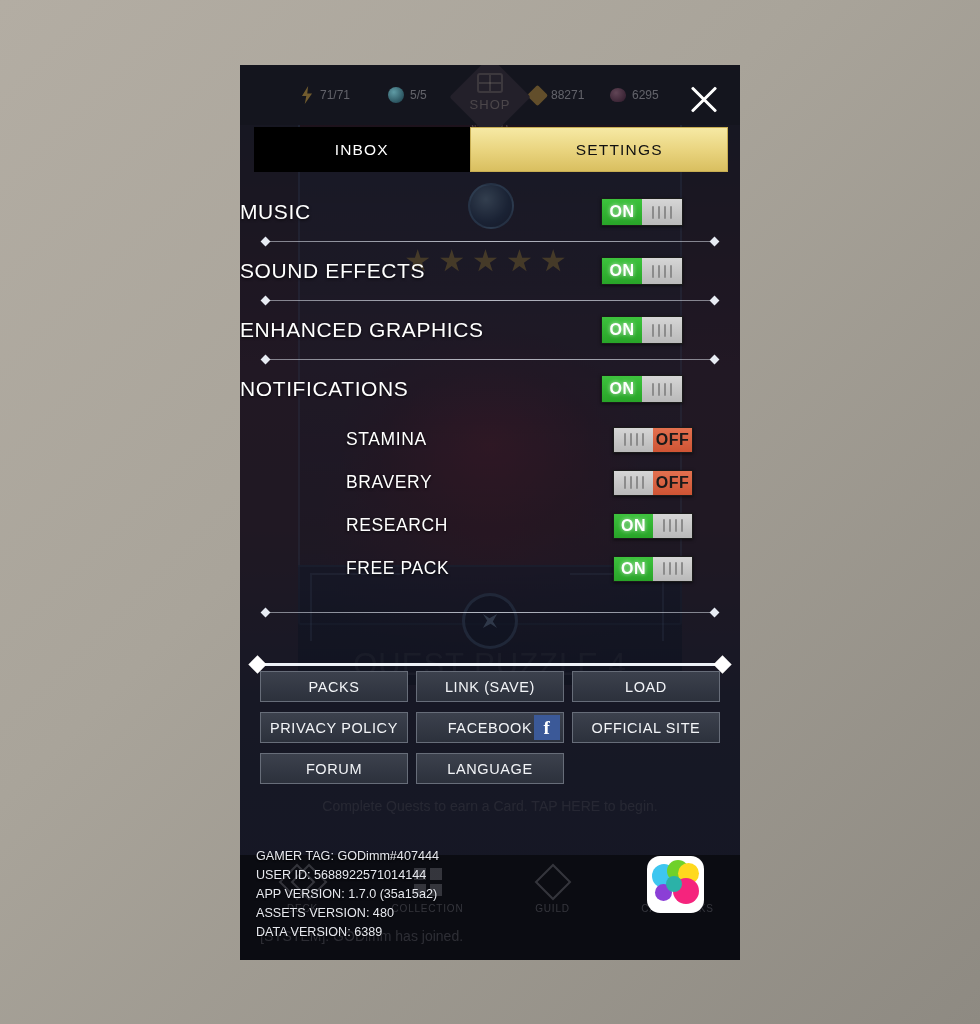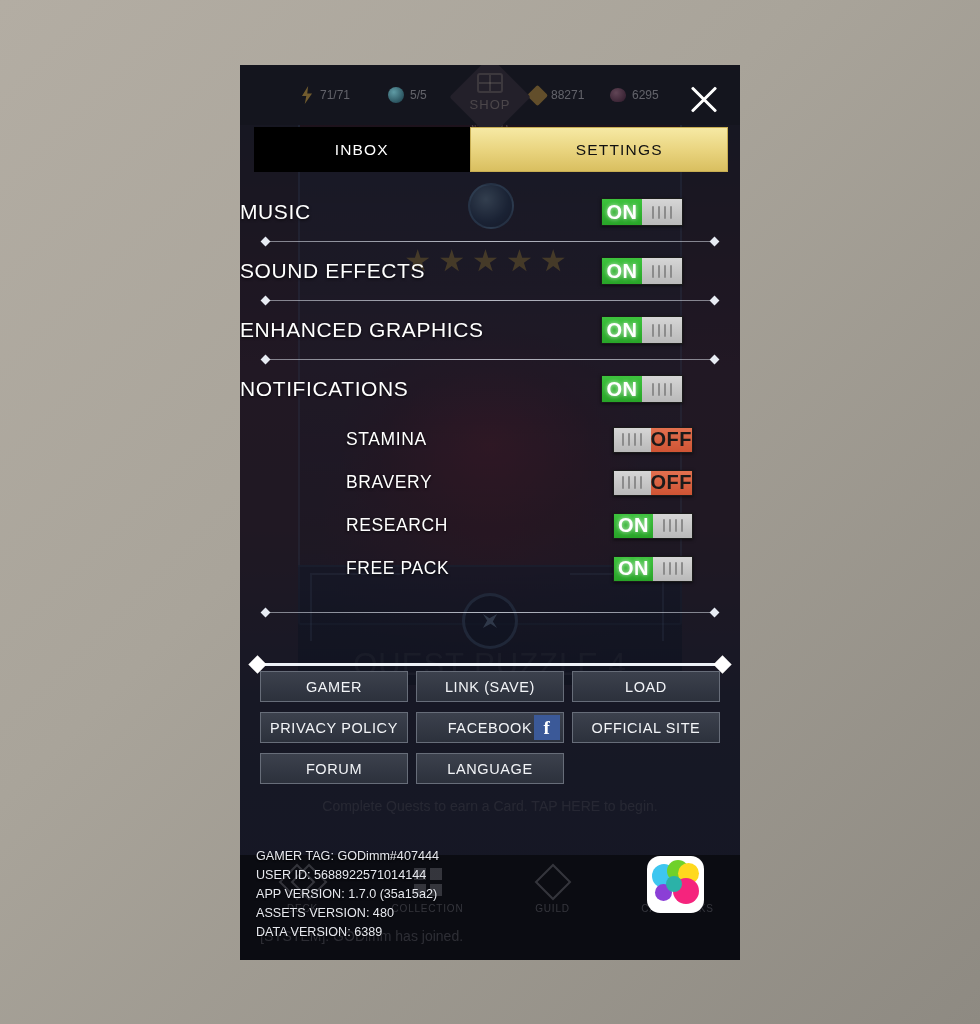--- a/index.html
+++ b/index.html
@@ -189,21 +189,21 @@
 
   
   .toggle {
     position: absolute; right: 57px;
     width: 82px; height: 28px; display: flex; cursor: pointer;
     border: 1px solid #1b1b1b;
     box-shadow: 0 1px 3px rgba(0,0,0,.55);
   }
   .toggle .seg {
     flex: 1; display: flex; align-items: center; justify-content: center;
-    font-size: 20px; font-weight: bold; letter-spacing: .5px; text-align: right;
+    font-size: 16px; font-weight: bold; letter-spacing: .5px; text-align: right;
   }
   .toggle .seg-on {
     background: linear-gradient(180deg, #3dc23d 0%, #28a428 100%);
     color: #fff; text-shadow: 0 0 4px rgba(255,255,255,.75);
   }
   .toggle .seg-off {
     background: linear-gradient(180deg, #e2704f 0%, #cf5434 100%);
     color: #1a1a1a;
   }
   .toggle .seg-grip {
@@ -470,21 +470,21 @@
       </span>
     </div>
 
     <div style="height:22px"></div>
     <div class="divider"></div>
     <div style="height:50px"></div>
     <div class="divider big"></div>
   </div>
 
   <div class="btn-grid">
-    <div class="btn">GAMER</div>
+    <div class="btn">PACKS</div>
     <div class="btn">LINK (SAVE)</div>
     <div class="btn">LOAD</div>
     <div class="btn">PRIVACY POLICY</div>
     <div class="btn">
       <span>FACEBOOK</span>
       <span class="fb-icon">f</span>
     </div>
     <div class="btn">OFFICIAL SITE</div>
     <div class="btn">FORUM</div>
     <div class="btn">LANGUAGE</div>

